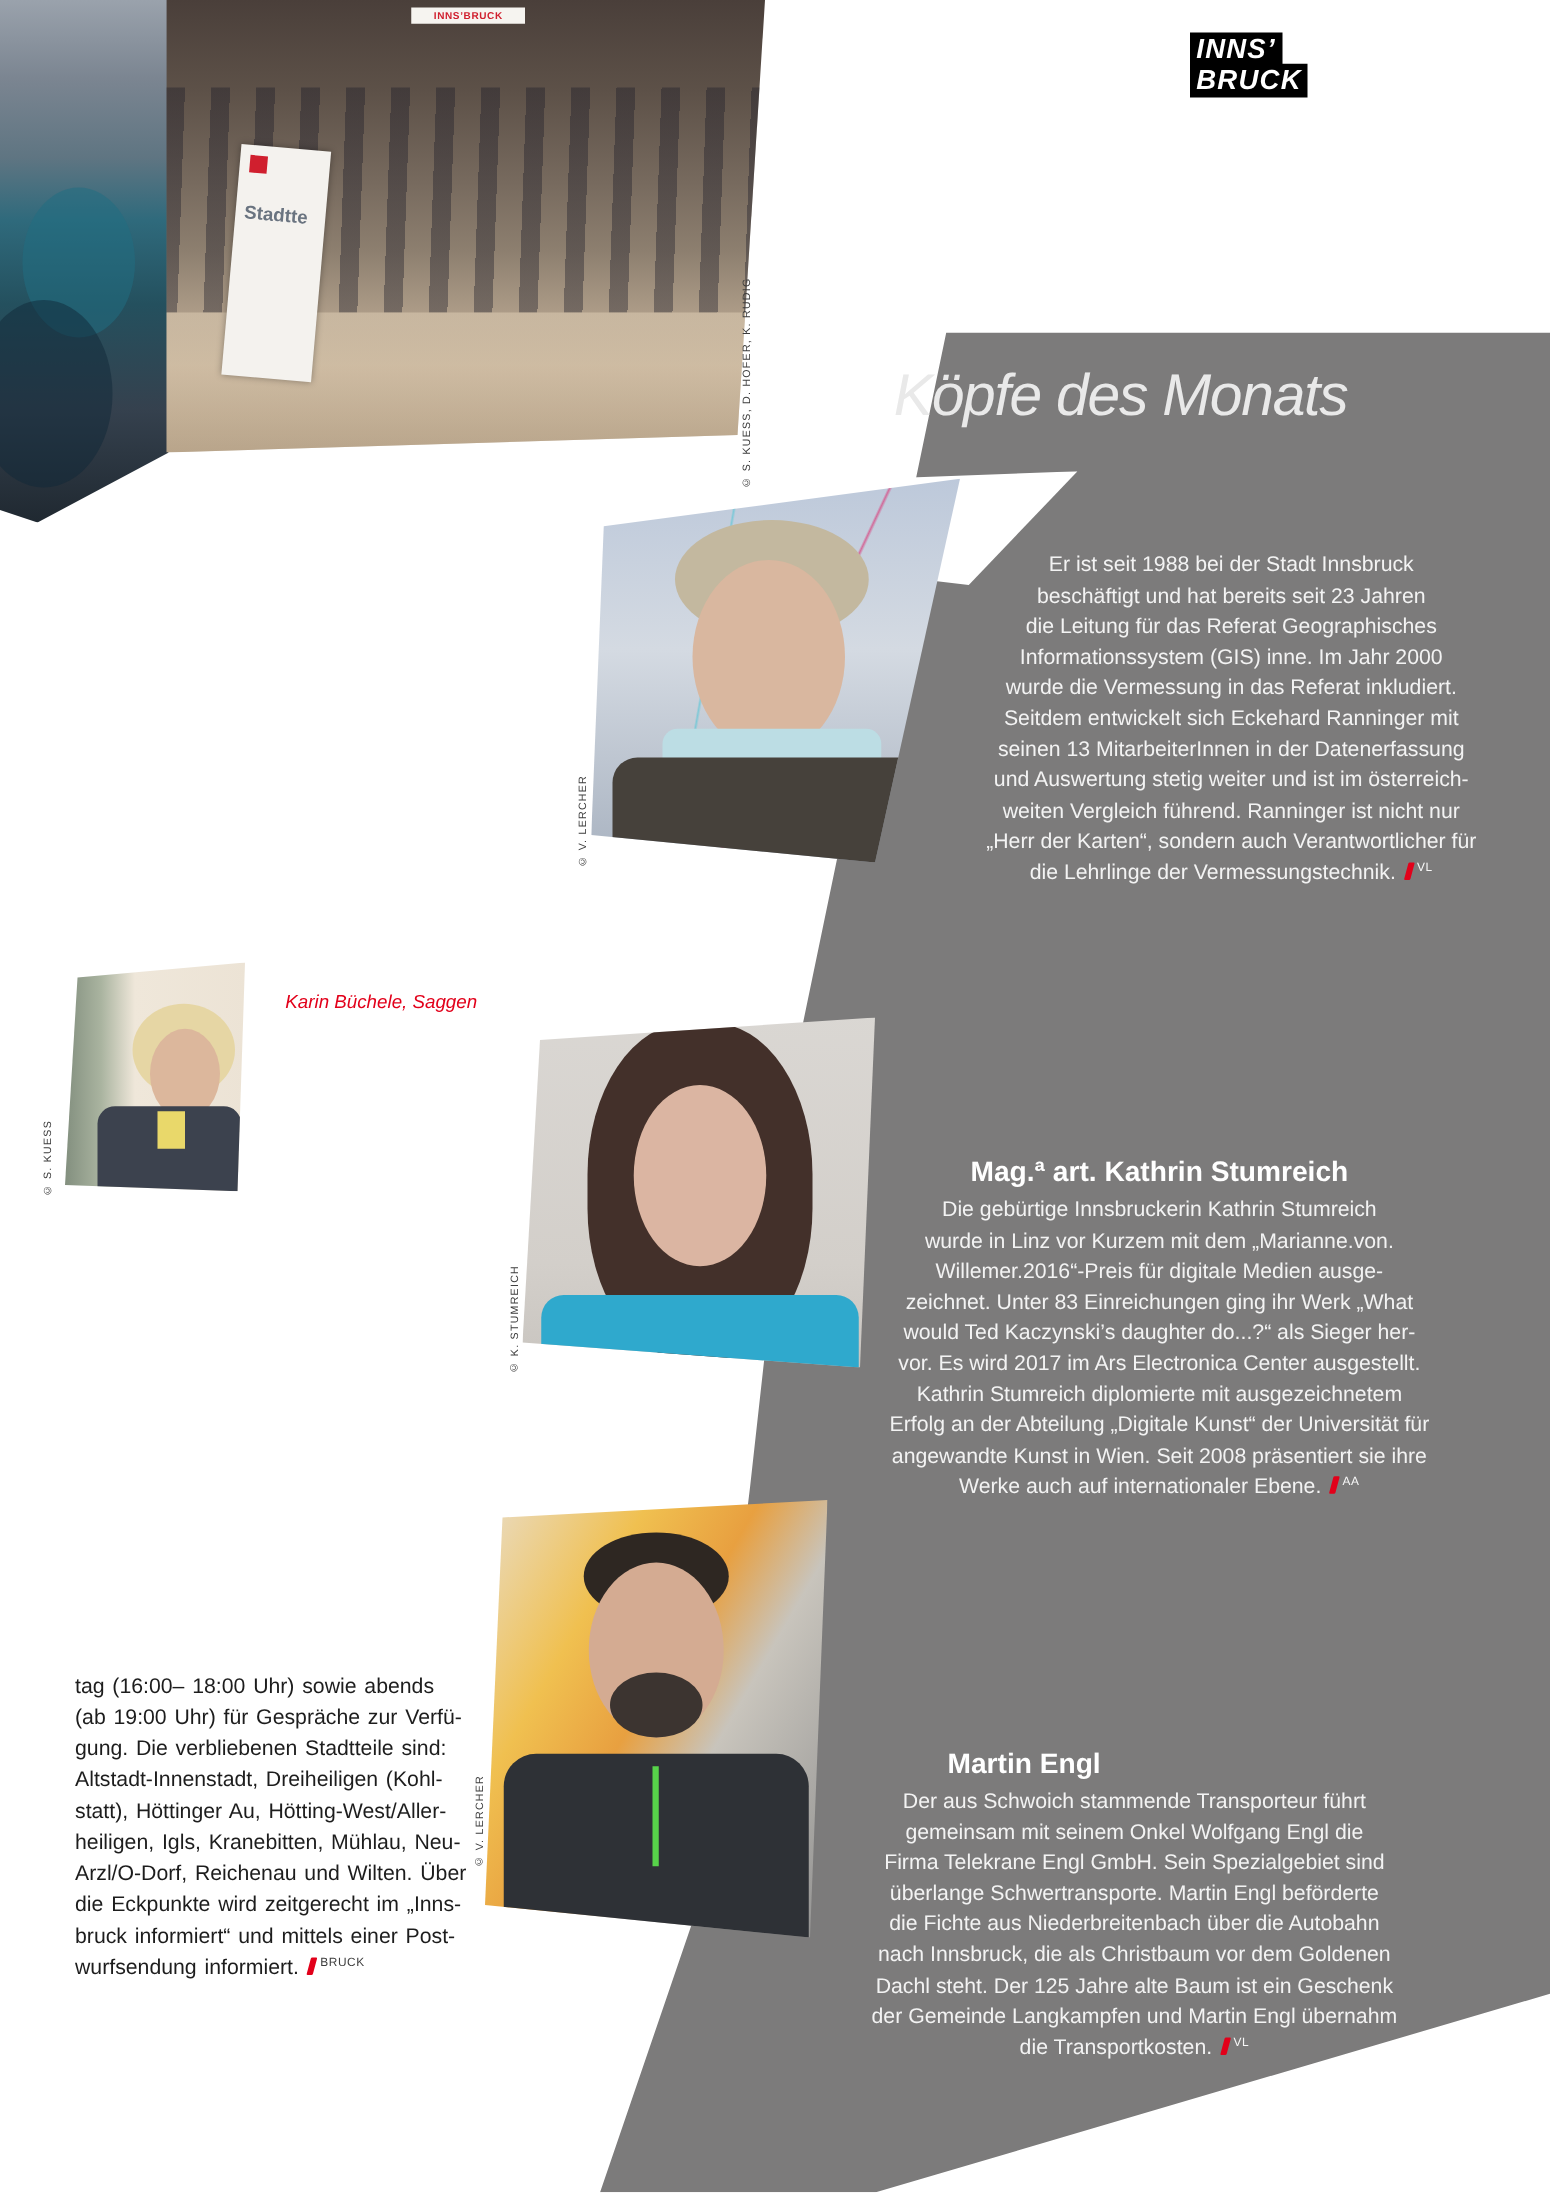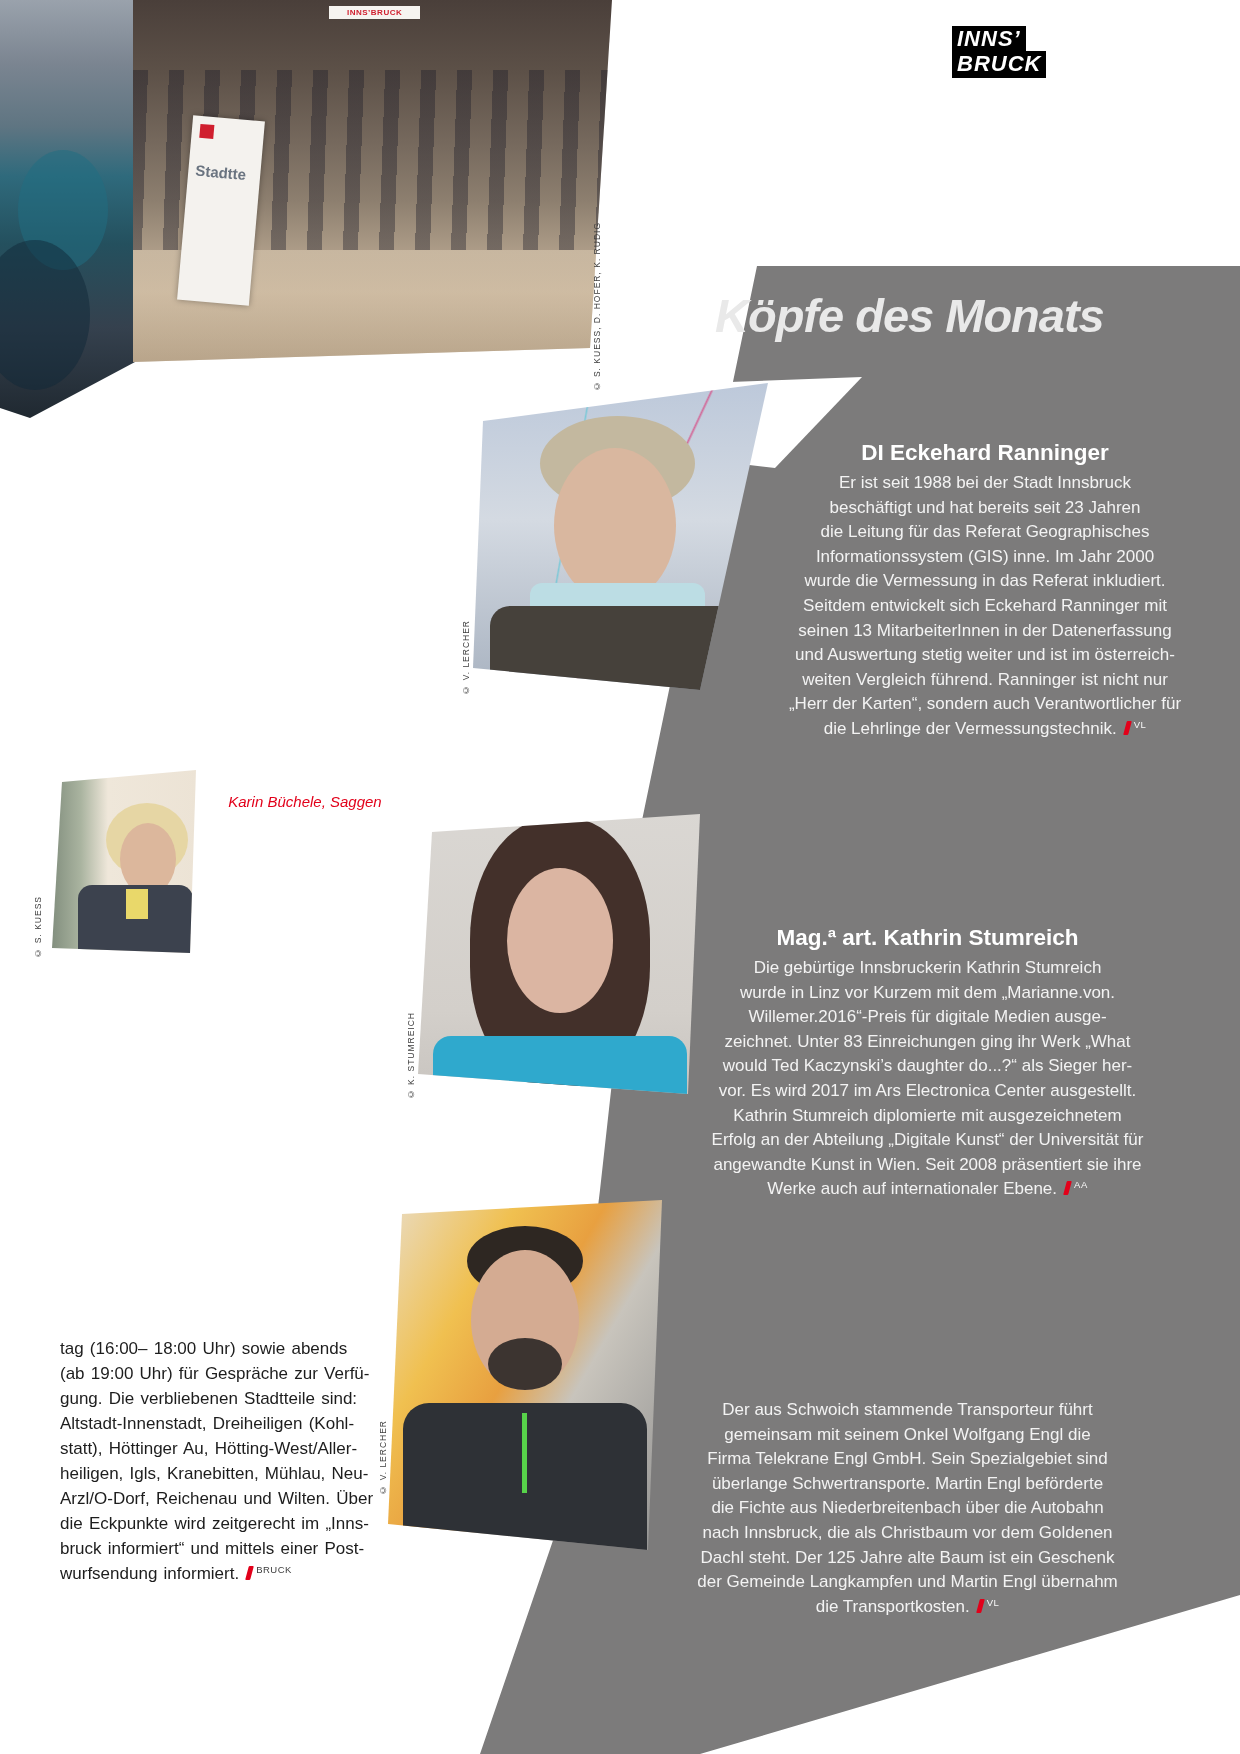--- a/index.html
+++ b/index.html
@@ -14,21 +14,21 @@
     clip-path:polygon(757px 266px,1240px 266px,1240px 1595px,700px 1754px,480px 1754px,560px 1520px,600px 1190px,640px 830px);
   }
   .white-wedge{
     position:absolute;left:0;top:0;width:1240px;height:1754px;z-index:2;
     background:#ffffff;
     clip-path:polygon(648px 385px,862px 377px,775px 468px,640px 452px);
   }
   
   .section-title{
     position:absolute;left:715px;top:288px;z-index:3;
-    font-size:47px;font-weight:bold;font-style:italic;color:#e9e9e9;letter-spacing:-1px;
+    font-size:47px;font-weight:normal;font-style:italic;color:#e9e9e9;letter-spacing:-1px;
   }
   
   .logo{position:absolute;left:952px;top:26px;z-index:3;text-align:left;font-style:italic;}
   .logo div{
     background:#000;color:#fff;font-weight:bold;font-size:22px;letter-spacing:1px;
     padding:1px 5px 2px 5px;line-height:24px;display:inline-block;
   }
   .logo .l2{margin-top:-2px;}
   
   .photo{position:absolute;z-index:3;}
@@ -193,21 +193,20 @@
     <div class="shirt"></div>
   </div>
 
   <div class="vcredit vc-top">© S. KUESS, D. HOFER, K. RUDIG</div>
   <div class="vcredit vc-ranninger">© V. LERCHER</div>
   <div class="vcredit vc-kuess">© S. KUESS</div>
   <div class="vcredit vc-stumreich">© K. STUMREICH</div>
   <div class="vcredit vc-engl">© V. LERCHER</div>
 
   <div class="pblock pb-1">
-    <h2>DI Eckehard Ranninger</h2>
     <div class="para"><span>Er ist seit 1988 bei der Stadt Innsbruck
 beschäftigt und hat bereits seit 23 Jahren
 die Leitung für das Referat Geographisches
 Informationssystem (GIS) inne. Im Jahr 2000
 wurde die Vermessung in das Referat inkludiert.
 Seitdem entwickelt sich Eckehard Ranninger mit
 seinen 13 MitarbeiterInnen in der Datenerfassung
 und Auswertung stetig weiter und ist im österreich-
 weiten Vergleich führend. Ranninger ist nicht nur
 „Herr der Karten“, sondern auch Verantwortlicher für
@@ -222,20 +221,21 @@
 zeichnet. Unter 83 Einreichungen ging ihr Werk „What
 would Ted Kaczynski’s daughter do...?“ als Sieger her-
 vor. Es wird 2017 im Ars Electronica Center ausgestellt.
 Kathrin Stumreich diplomierte mit ausgezeichnetem
 Erfolg an der Abteilung „Digitale Kunst“ der Universität für
 angewandte Kunst in Wien. Seit 2008 präsentiert sie ihre
 Werke auch auf internationaler Ebene.</span><span class="endmark"></span><span class="sig">AA</span></div>
   </div>
 
   <div class="pblock pb-3">
+    <h2>Martin Engl</h2>
     <div class="para"><span>Der aus Schwoich stammende Transporteur führt
 gemeinsam mit seinem Onkel Wolfgang Engl die
 Firma Telekrane Engl GmbH. Sein Spezialgebiet sind
 überlange Schwertransporte. Martin Engl beförderte
 die Fichte aus Niederbreitenbach über die Autobahn
 nach Innsbruck, die als Christbaum vor dem Goldenen
 Dachl steht. Der 125 Jahre alte Baum ist ein Geschenk
 der Gemeinde Langkampfen und Martin Engl übernahm
 die Transportkosten.</span><span class="endmark"></span><span class="sig">VL</span></div>
   </div>

